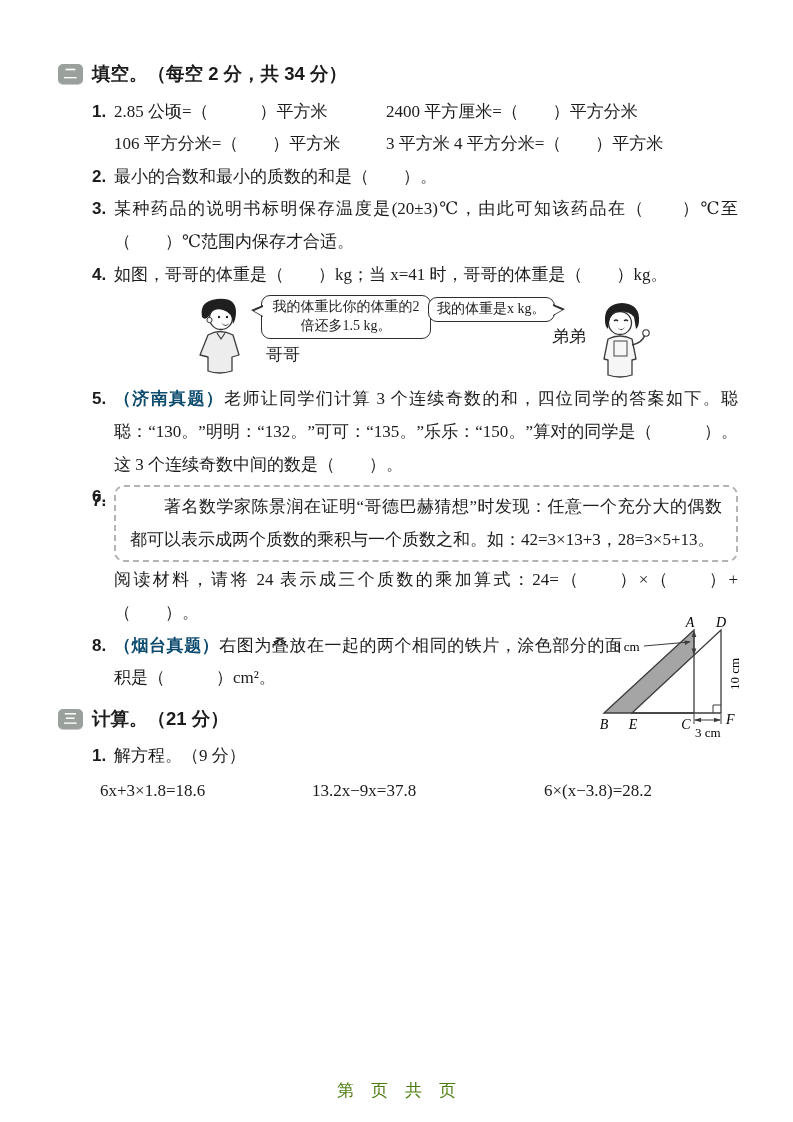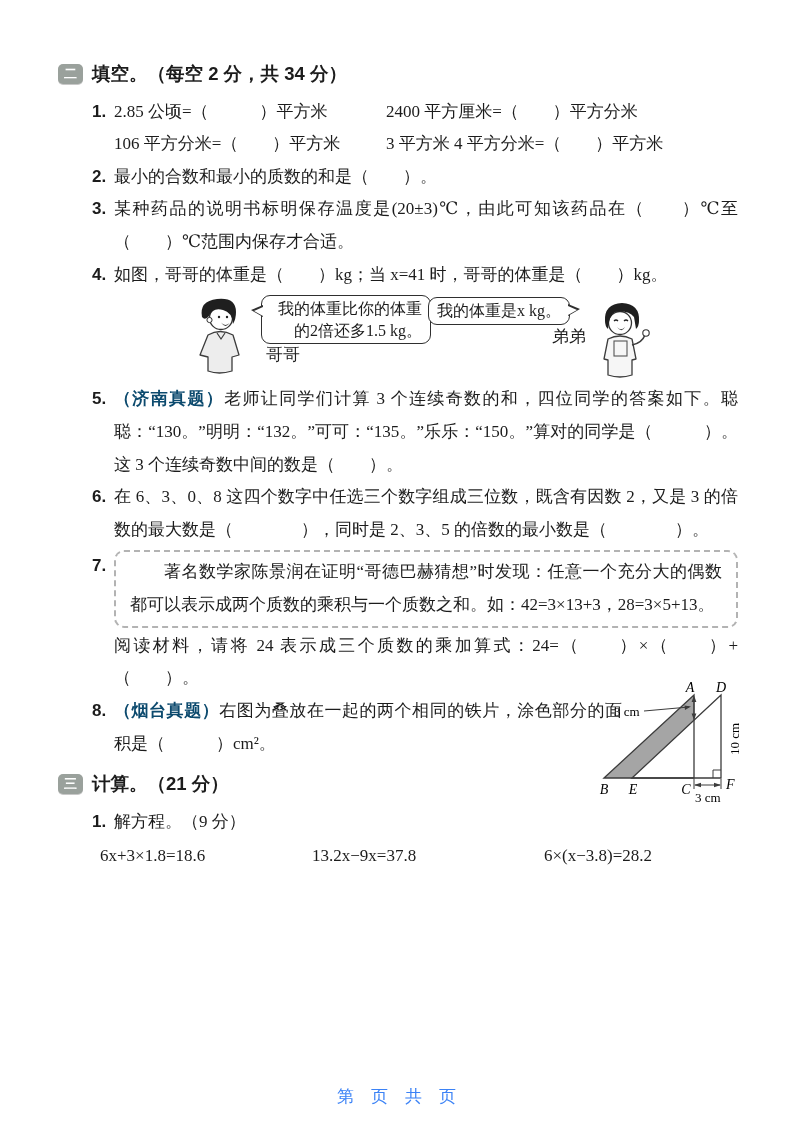--- a/index.html
+++ b/index.html
@@ -25,21 +25,21 @@
   .item .num{position:absolute;left:34px;top:0;
     font-family:"Liberation Sans","DejaVu Sans",sans-serif;font-weight:bold;}
   .tag{color:#0c4a6e;font-weight:bold;}
   .two-col{display:flex;}
   .two-col .col-l{width:272px;flex:0 0 272px;}
   .two-col .col-r{flex:1;}
   
   .fig4{position:relative;height:88px;margin:2px 0 2px 0;}
   .kid{position:absolute;}
   .bubble{position:absolute;border:1.5px solid #2f2f2f;border-radius:9px;
-    background:#fff;padding:2px 8px;font-size:16px;line-height:1.35;text-align:right;}
+    background:#fff;padding:2px 8px;font-size:14px;line-height:1.35;text-align:center;}
   .bubble .tail{position:absolute;width:0;height:0;}
   .bubble-l .tail{left:-11px;top:9px;
     border-top:5px solid transparent;border-bottom:7px solid transparent;border-right:12px solid #2f2f2f;}
   .bubble-l .tail-in{position:absolute;left:-8px;top:11px;width:0;height:0;
     border-top:4px solid transparent;border-bottom:5px solid transparent;border-right:9px solid #fff;}
   .bubble-r .tail{right:-11px;top:6px;
     border-top:5px solid transparent;border-bottom:7px solid transparent;border-left:12px solid #2f2f2f;}
   .bubble-r .tail-in{position:absolute;right:-8px;top:8px;width:0;height:0;
     border-top:4px solid transparent;border-bottom:5px solid transparent;border-left:9px solid #fff;}
   .kid-label{position:absolute;font-size:17px;}
@@ -48,22 +48,22 @@
     margin:4px 0 2px 0;text-indent:2em;text-align:justify;
     font-family:Liberation Serif, serif;}
   
   .item8 .txt{display:block;width:508px;}
   .fig8{position:absolute;left:540px;top:-14px;}
   .fig8 svg text{font-family:"Liberation Serif","DejaVu Serif",serif;}
   
   .eq-row{display:flex;padding-left:42px;margin-top:2px;justify-content:center;}
   .eq{width:212px;flex:0 0 212px;}
   .eq:last-child{flex:1;width:auto;margin-left:20px;}
-  .footer{position:absolute;left:0;right:0;bottom:8px;text-align:center;
-    font-size:17px;color:#3b82f6;}
+  .footer{position:absolute;left:0;right:0;bottom:14px;text-align:center;
+    font-size:17px;color:#4d7c0f;}
 </style>
 </head>
 <body>
 
 <div class="page">
   <div class="content">
 
     <div class="sec-header">
       <span class="badge">二</span>
       <span>填空。（每空 2 分，共 34 分）</span>
@@ -136,21 +136,20 @@
       </svg>
     </div>
 
     <div class="item">
       <span class="num">5.</span>
       <span class="tag">（济南真题）</span><span>老师让同学们计算 3 个连续奇数的和，四位同学的答案如下。聪聪：“130。”明明：“132。”可可：“135。”乐乐：“150。”算对的同学是（　　　）。这 3 个连续奇数中间的数是（　　）。</span>
     </div>
 
     <div class="item">
       <span class="num">6.</span>
-      <span>在 6、3、0、8 这四个数字中任选三个数字组成三位数，既含有因数 2，又是 3 的倍数的最大数是（　　　　），同时是 2、3、5 的倍数的最小数是（　　　　）。</span>
     </div>
 
     <div class="item">
       <span class="num">7.</span>
       <div class="box7">著名数学家陈景润在证明“哥德巴赫猜想”时发现：任意一个充分大的偶数都可以表示成两个质数的乘积与一个质数之和。如：42=3×13+3，28=3×5+13。</div>
       <div>阅读材料，请将 24 表示成三个质数的乘加算式：24=（　　）×（　　）+（　　）。</div>
     </div>
 
     <div class="item item8">
       <span class="num">8.</span>

